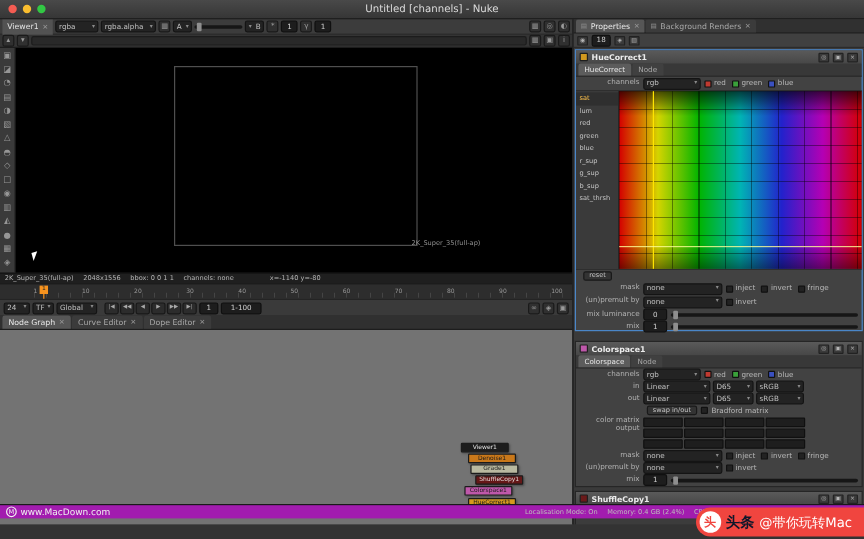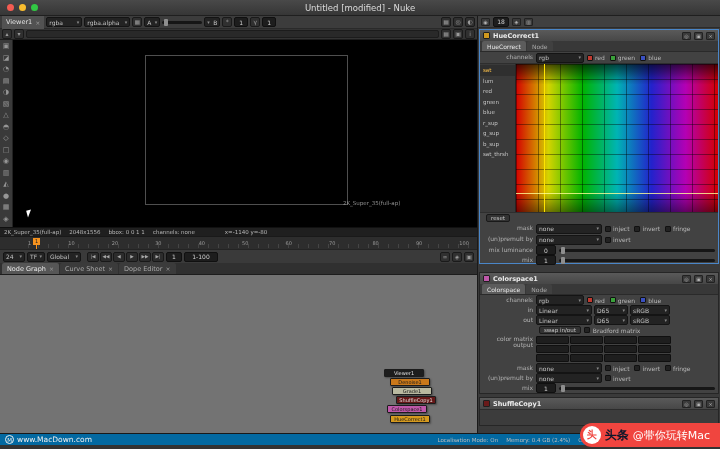--- a/index.html
+++ b/index.html
@@ -96,41 +96,41 @@
     linear-gradient(to right,#d40000,#d4d400 16%,#00b400 33%,#00b4b4 50%,#2222cc 67%,#b400b4 84%,#d40000);}
   .yline{position:absolute;left:14%;top:0;bottom:0;width:1px;background:#ffe400;}
   .hline{position:absolute;left:0;right:0;bottom:12%;height:1px;background:rgba(255,255,150,.8);}
   .pbtn{height:8px;background:#333;border:1px solid #191919;border-radius:2px;color:#c5c5c5;font-size:5.5px;padding:0 4px;margin-left:3px;flex-shrink:0;}
   .matrixrow{min-height:28px;align-items:flex-start;padding-top:1px;}
   .matrix{display:grid;grid-template-columns:repeat(4,33px);grid-auto-rows:8px;gap:1px;}
   .mcell{background:#1e1e1e;border:1px solid #101010;border-radius:1px;}
   .scbody{height:17px;background:#3c3c3c;border-top:1px solid #2c2c2c;}
 
   
-  .statusbar{position:absolute;left:0;top:433px;width:720px;height:12px;background:#0369a1;border-top:1px solid #191919;display:flex;align-items:center;z-index:4;}
+  .statusbar{position:absolute;left:0;top:420px;width:720px;height:12px;background:#a21caf;border-top:1px solid #191919;display:flex;align-items:center;z-index:4;}
   .watermark{display:flex;align-items:center;gap:3px;padding-left:5px;color:#f0f0f0;font-size:7.5px;}
   .wmlogo{width:9px;height:9px;border:1px solid #f0f0f0;border-radius:50%;font-size:5.5px;display:flex;align-items:center;justify-content:center;color:#f0f0f0;}
   .statustext{margin-left:auto;display:flex;gap:8px;padding-right:4px;font-size:5.5px;color:#bdbdbd;white-space:nowrap;}
   .badge{position:absolute;right:0;top:423px;height:24px;z-index:10;display:flex;align-items:center;gap:4px;background:#f0453f;border-radius:12px 0 0 12px;padding:0 10px 0 3px;}
   .blogo{width:18px;height:18px;background:#fff;border-radius:50%;color:#f0453f;font-size:10px;font-weight:bold;display:flex;align-items:center;justify-content:center;}
   .bbrand{color:#0f172a;font-size:12px;font-weight:bold;}
   .bhandle{color:#fff;font-size:11px;}
 </style>
 </head>
 <body>
 
 <div class="app">
 
   <div class="titlebar">
     <div class="traffic">
       <span class="tl tl-r"></span>
       <span class="tl tl-y"></span>
       <span class="tl tl-g"></span>
     </div>
-    <div class="wtitle">Untitled [modified] - Nuke</div>
+    <div class="wtitle">Untitled [channels] - Nuke</div>
   </div>
 
   <div class="viewer">
     <div class="vrow1">
       <div class="vtab">
         <span>Viewer1</span>
         <span class="tclose">×</span>
       </div>
       <div class="dd w36">
         <span>rgba</span>
@@ -249,39 +249,51 @@
     </div>
   </div>
 
   <div class="dock">
     <div class="docktabs">
       <div class="dtab active">
         <span>Node Graph</span>
         <span class="tclose">×</span>
       </div>
       <div class="dtab">
-        <span>Curve Sheet</span>
+        <span>Curve Editor</span>
         <span class="tclose">×</span>
       </div>
       <div class="dtab">
         <span>Dope Editor</span>
         <span class="tclose">×</span>
       </div>
     </div>
     <div class="graph">
         <div class="gnode" style="left: 384px; top: 94px; background: rgb(29, 29, 29); color: rgb(224, 224, 224);">Viewer1</div>
         <div class="gnode" style="left: 390px; top: 103px; background: rgb(201, 120, 26); color: rgb(26, 26, 26);">Denoise1</div>
         <div class="gnode" style="left: 392px; top: 112px; background: rgb(185, 185, 160); color: rgb(26, 26, 26);">Grade1</div>
         <div class="gnode" style="left: 396px; top: 121px; background: rgb(100, 23, 23); color: rgb(224, 216, 216);">ShuffleCopy1</div>
         <div class="gnode" style="left: 387px; top: 130px; background: rgb(191, 88, 170); color: rgb(26, 26, 26);">Colorspace1</div>
         <div class="gnode" style="left: 390px; top: 140px; background: rgb(214, 154, 30); color: rgb(26, 26, 26);">HueCorrect1</div>
       </div>
   </div>
 
   <div class="rcol">
+    <div class="ptabs">
+      <div class="ptab active">
+        <span class="tabicon">▤</span>
+        <span>Properties</span>
+        <span class="tclose">×</span>
+      </div>
+      <div class="ptab">
+        <span class="tabicon">▤</span>
+        <span>Background Renders</span>
+        <span class="tclose">×</span>
+      </div>
+    </div>
     <div class="phead">
       <div class="phicon">◉</div>
       <div class="tfield w16">18</div>
       <div class="phicon">◈</div>
       <div class="phicon">▥</div>
     </div>
 
     <div class="panel panel-hue">
       <div class="phdr">
         <span class="swatch" style="background: rgb(208, 152, 30);"></span>

